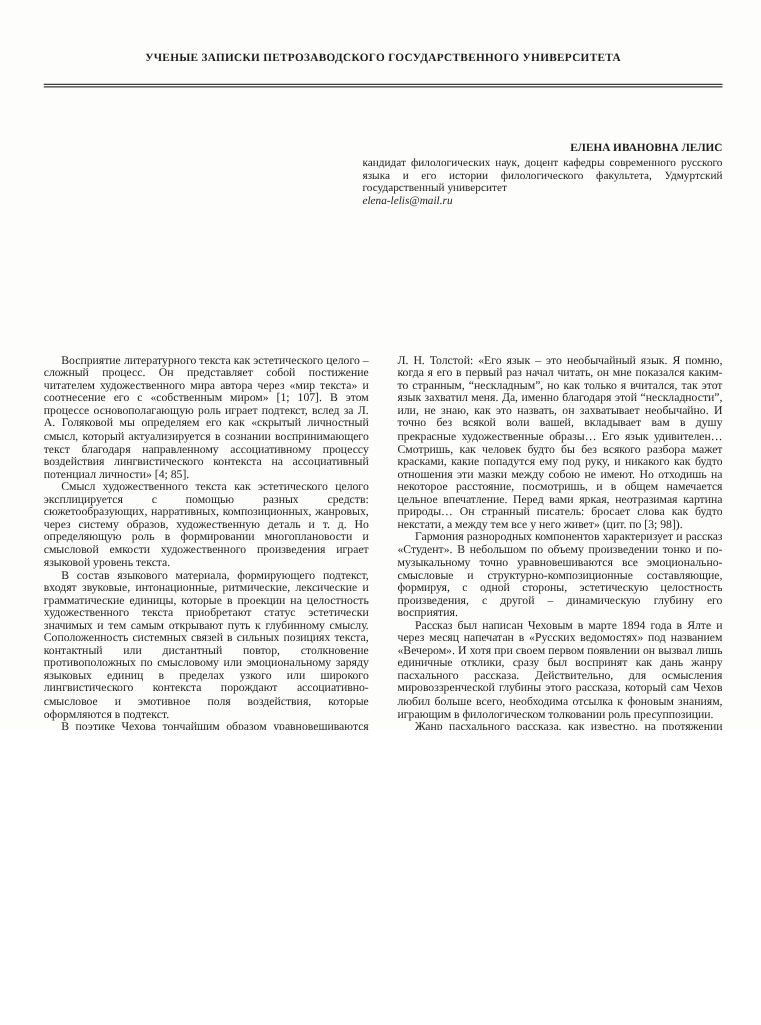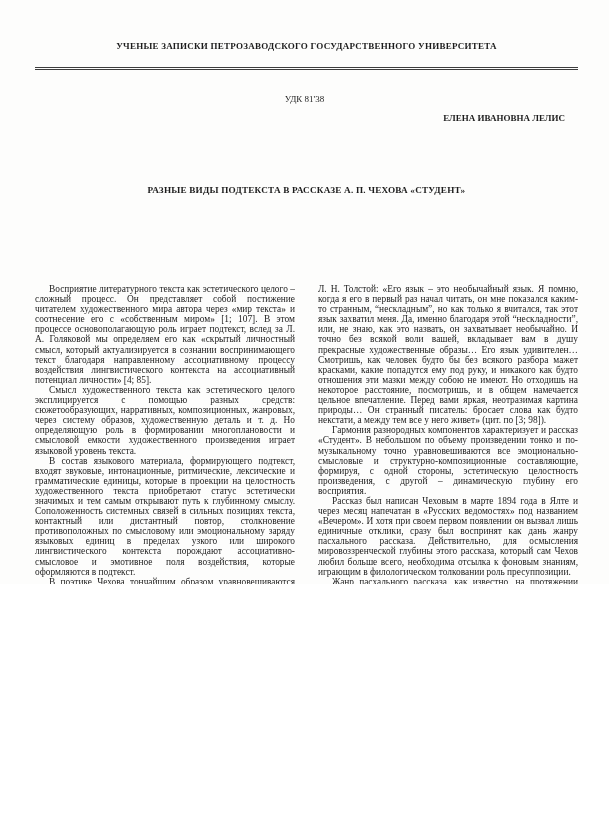--- a/index.html
+++ b/index.html
@@ -30,21 +30,21 @@
     display: flex; font-weight: bold; font-size: 9px;
   }
   .meta-row .m-left  { flex: 1; text-align: left; }
   .meta-row .m-center{ flex: 1; text-align: center; }
   .meta-row .m-right { flex: 1; text-align: right; }
   .udc {
     position: absolute; top: 94px; left: 0; right: 0;
     text-align: center; font-size: 9px;
   }
   .author-block {
-    position: absolute; top: 113px; right: 44px; width: 288px;
+    position: absolute; top: 113px; right: 31px; width: 288px;
     font-size: 9px; line-height: 10.2px;
   }
   .author-name { text-align: right; font-weight: bold; margin-bottom: 1.5px; }
   .author-affiliation { text-align: justify; }
   .author-email { font-style: italic; }
   .article-title {
     position: absolute; top: 185px; left: 35px; right: 31px;
     text-align: center; font-weight: bold; font-size: 9.2px;
     letter-spacing: 0.2px; white-space: nowrap;
   }
@@ -73,27 +73,27 @@
 </head>
 <body>
 
 <div class="page">
 
   <div class="header-title">УЧЕНЫЕ ЗАПИСКИ ПЕТРОЗАВОДСКОГО ГОСУДАРСТВЕННОГО УНИВЕРСИТЕТА</div>
 
   <div class="header-rule"></div>
 
 
-  <div class="udc">УДК 81'38</div>
 
   <div class="author-block">
     <div class="author-name">ЕЛЕНА ИВАНОВНА ЛЕЛИС</div>
+    <div class="author-affiliation">кандидат филологических наук, доцент кафедры современного русского языка и его истории филологического факультета, Удмуртский государственный университет</div>
+    <div class="author-email">elena-lelis@mail.ru</div>
   </div>
 
-  <div class="article-title">РАЗНЫЕ ВИДЫ ПОДТЕКСТА В РАССКАЗЕ А. П. ЧЕХОВА «СТУДЕНТ»</div>
 
 
 
   <div class="columns">
     <div class="col">
       <p>Восприятие литературного текста как эстетического целого – сложный процесс. Он представляет собой постижение читателем художественного мира автора через «мир текста» и соотнесение его с «собственным миром» [1; 107]. В этом процессе основополагающую роль играет подтекст, вслед за Л. А. Голяковой мы определяем его как «скрытый личностный смысл, который актуализируется в сознании воспринимающего текст благодаря направленному ассоциативному процессу воздействия лингвистического контекста на ассоциативный потенциал личности» [4; 85].</p>
       <p>Смысл художественного текста как эстетического целого эксплицируется с помощью разных средств: сюжетообразующих, нарративных, композиционных, жанровых, через систему образов, художественную деталь и т. д. Но определяющую роль в формировании многоплановости и смысловой емкости художественного произведения играет языковой уровень текста.</p>
       <p>В состав языкового материала, формирующего подтекст, входят звуковые, интонационные, ритмические, лексические и грамматические единицы, которые в проекции на целостность художественного текста приобретают статус эстетически значимых и тем самым открывают путь к глубинному смыслу. Соположенность системных связей в сильных позициях текста, контактный или дистантный повтор, столкновение противоположных по смысловому или эмоциональному заряду языковых единиц в пределах узкого или широкого лингвистического контекста порождают ассоциативно-смысловое и эмотивное поля воздействия, которые оформляются в подтекст.</p>
       <p>В поэтике Чехова тончайшим образом уравновешиваются разнородные компоненты. Эту идиостилевую черту художника отмечали многие исследователи. М. М. Гиршман пишет: «Не сложность и прерывистая расчлененность, а, напротив, цельность и плавность речевого единства выходят в нем на первый план» [2; 203]. На эту особенность чеховского идиостиля указывал и</p>
     </div>

